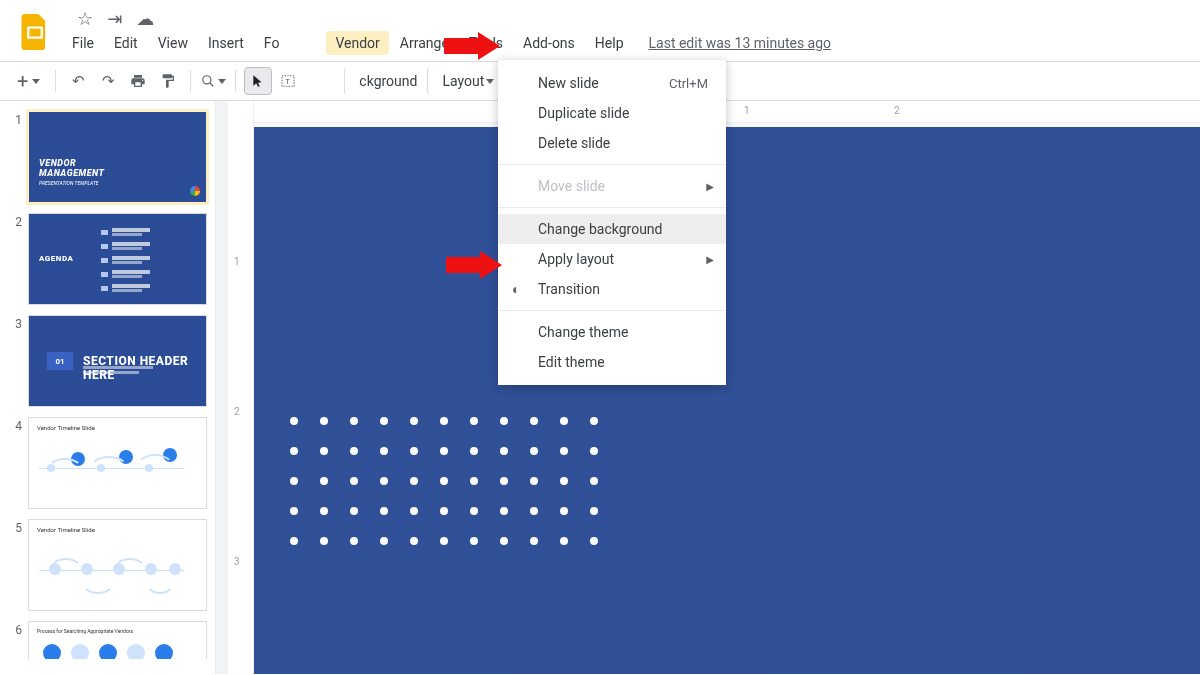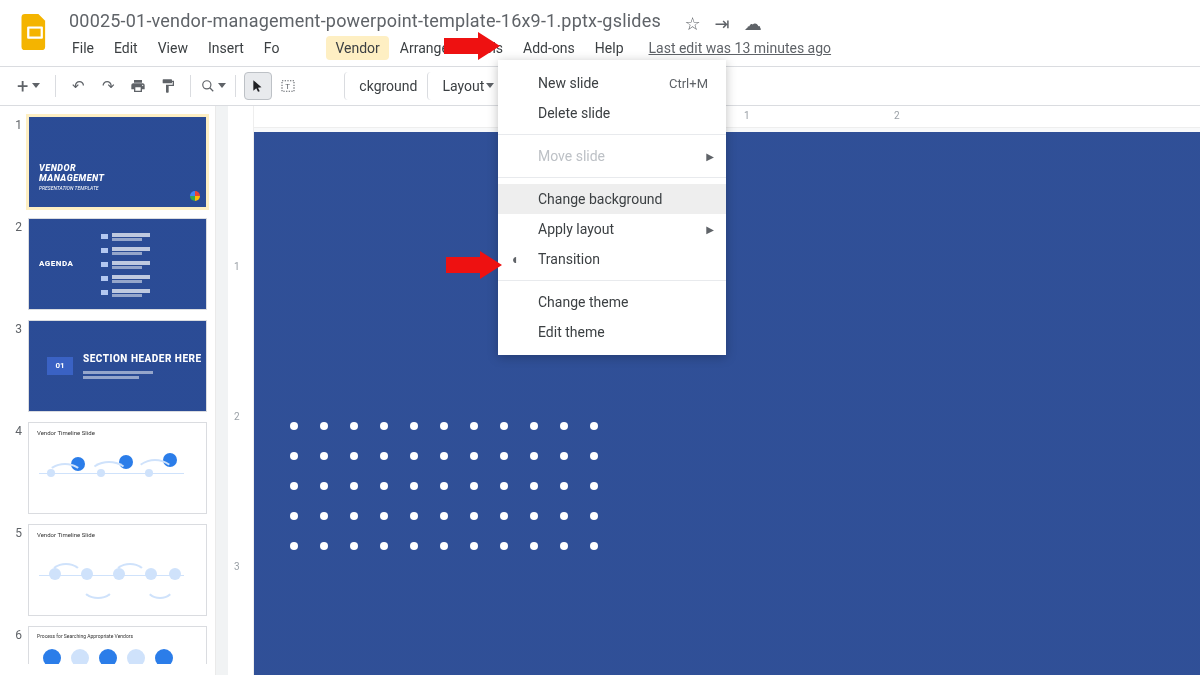--- a/index.html
+++ b/index.html
@@ -97,21 +97,20 @@
 
 <div class="header">
   <div class="logo">
     <svg viewBox="0 0 24 32">
         <path fill="#F4B400" d="M3 0h12l6 6v23a3 3 0 0 1-3 3H3a3 3 0 0 1-3-3V3a3 3 0 0 1 3-3z"></path>
         <rect x="5" y="11" width="14" height="11" rx="1" fill="#fff"></rect>
         <rect x="7" y="13" width="10" height="7" fill="#F4B400"></rect>
       </svg>
   </div>
   <div class="title-area">
-    <span class="doc-title">00025-01-vendor-management-powerpoint-template-16x9-1.pptx-gslides</span>
     <span class="title-icons">
       <span>☆</span>
       <span>⇥</span>
       <span>☁</span>
     </span>
     <div class="menubar">
       <div class="menu-item">File</div>
       <div class="menu-item">Edit</div>
       <div class="menu-item">View</div>
       <div class="menu-item">Insert</div>
@@ -235,21 +234,21 @@
             </div>
         </div>
       </div>
     </div>
 
     <div class="slide-thumb">
       <div class="thumb-num">3</div>
       <div class="thumb-box">
         <div class="thumb-content thumb-blue">
           <div style="position:absolute; left:18px; top:36px; width:26px; height:18px; background:#3a62c4; display:flex; align-items:center; justify-content:center; color:#fff; font-size:8px; font-weight:700">01</div>
-          <div class="thumb-title" style="left:54px; top:32px; font-size:10px">SECTION HEADER HERE</div>
+          <div class="thumb-title" style="left:54px; top:38px; font-size:12px">SECTION HEADER HERE</div>
           <div style="position:absolute; left:54px; top:50px; width:70px; height:3px; background:rgba(255,255,255,0.5)"></div>
           <div style="position:absolute; left:54px; top:55px; width:56px; height:3px; background:rgba(255,255,255,0.5)"></div>
         </div>
       </div>
     </div>
 
     <div class="slide-thumb">
       <div class="thumb-num">4</div>
       <div class="thumb-box">
         <div class="tl-white">
@@ -380,20 +379,21 @@
       </div>
     </div>
   </div>
 </div>
 
 <div class="dropdown">
   <div class="dd-item">
     <span>New slide</span>
       <span class="dd-shortcut">Ctrl+M</span>
   </div>
+  <div class="dd-item">Duplicate slide</div>
   <div class="dd-item">Delete slide</div>
   <div class="dd-sep"></div>
   <div class="dd-item disabled">
     <span>Move slide</span>
       <span class="dd-arrow">▶</span>
   </div>
   <div class="dd-sep"></div>
   <div class="dd-item hl">Change background</div>
   <div class="dd-item">
     <span>Apply layout</span>

